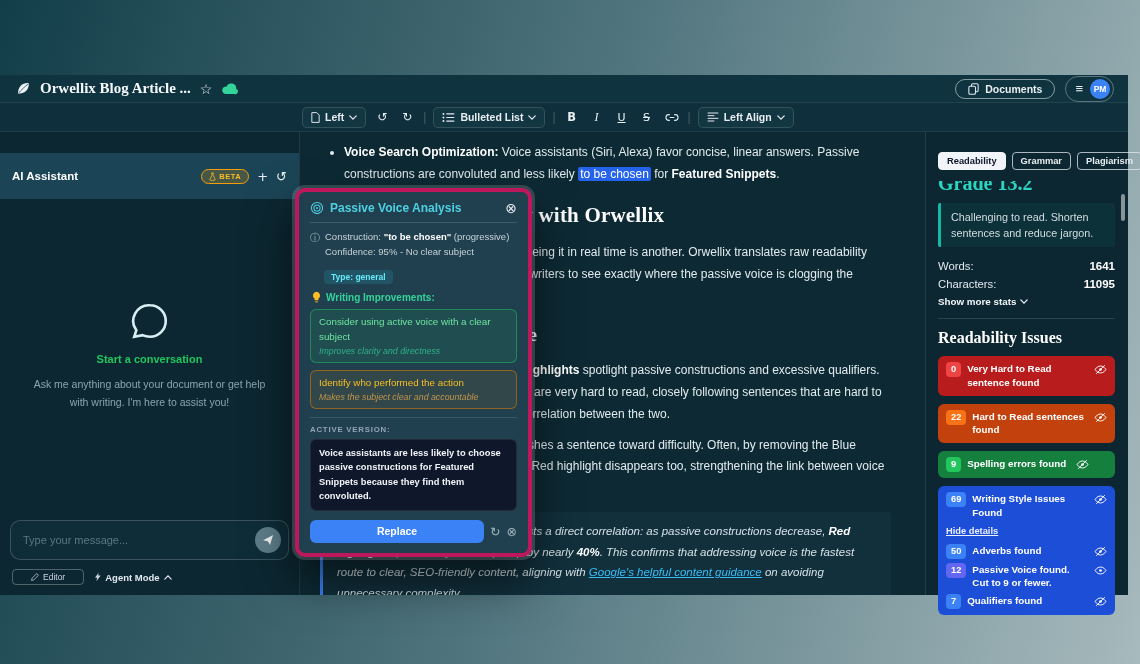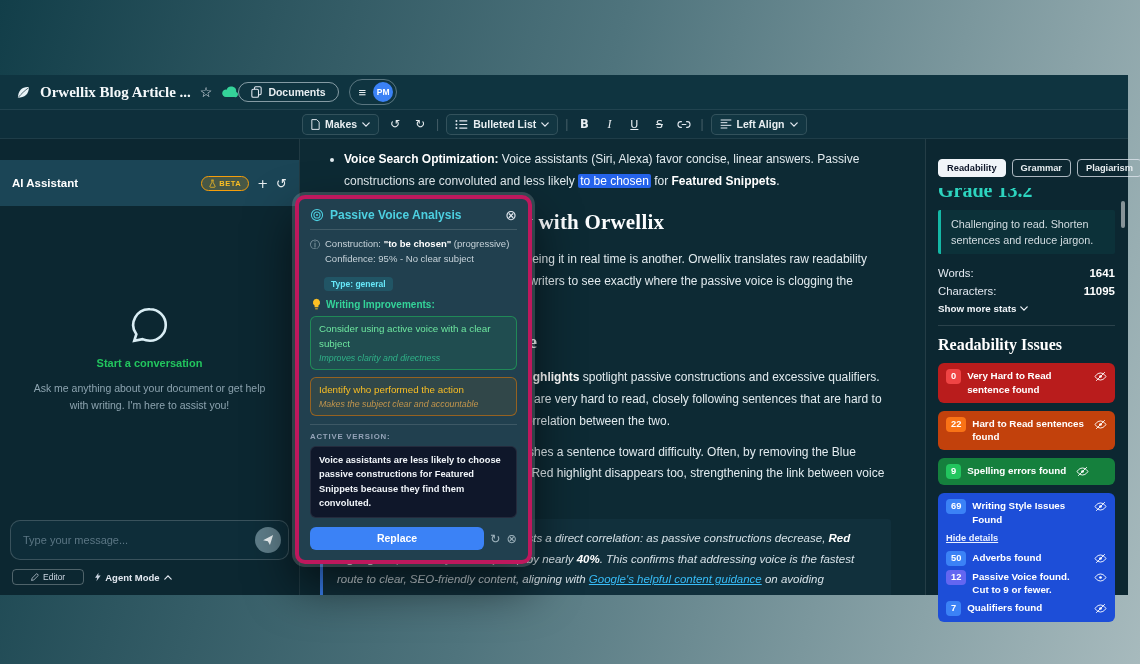--- a/index.html
+++ b/index.html
@@ -3,22 +3,22 @@
 <meta charset="utf-8">
 <style>
   * { margin:0; padding:0; box-sizing:border-box; }
   html,body { width:1140px; height:664px; overflow:hidden; font-family:"Liberation Sans",sans-serif; }
   .desktop { position:relative; width:1140px; height:664px;
     background:linear-gradient(105deg,#123e49 0%,#4f747d 48%,#a7babd 100%); }
   .app { position:absolute; left:0; top:75px; width:1128px; height:520px;
     background:#0d2a34; display:flex; flex-direction:column; color:#e7eef1; }
 
   
-  .app-header { height:35px; background:#0f3440; border-bottom:1px solid rgba(255,255,255,.08);
-    display:flex; align-items:center; justify-content:flex-start; padding:0 14px 0 16px; flex-shrink:0; }
+  .app-header { height:28px; background:#0f3440; border-bottom:1px solid rgba(255,255,255,.08);
+    display:flex; align-items:center; justify-content:space-between; padding:0 14px 0 16px; flex-shrink:0; }
   .hleft { display:flex; align-items:center; gap:9px; }
   .doc-title { font-family:"Liberation Serif",serif; font-weight:700; font-size:15px; color:#f4f8fa; }
   .star-ic { color:#e2e8f0; font-size:14px; cursor:pointer; }
   .hright { display:flex; align-items:center; gap:10px; }
   .docs-btn { display:flex; align-items:center; gap:6px; background:transparent; color:#e8eef1;
     border:1px solid rgba(230,240,245,.55); border-radius:12px; padding:3px 12px; font-size:10.5px; font-weight:700; cursor:pointer; }
   .user-pill { display:flex; align-items:center; gap:7px; border:1px solid rgba(230,240,245,.35);
     border-radius:14px; padding:2px 3px 2px 9px; cursor:pointer; }
   .burger { font-size:13px; color:#e8eef1; line-height:1; }
   .avatar { width:20px; height:20px; border-radius:50%; background:#3b82f6; color:#fff;
@@ -182,21 +182,21 @@
       </div>
     </header>
 
     <div class="toolbar">
       <button class="tbtn">
         <span>
             <svg width="9" height="11" viewBox="0 0 14 18">
               <path d="M1 1h8l4 4v12H1z" fill="none" stroke="#e2e8f0" stroke-width="1.6"></path>
             </svg>
           </span>
-        <span>Makes</span>
+        <span>Left</span>
         <span>
             <svg width="8" height="5" viewBox="0 0 10 6">
               <path d="M1 1l4 4 4-4" fill="none" stroke="#e2e8f0" stroke-width="1.6" stroke-linecap="round"></path>
             </svg>
           </span>
       </button>
       <button class="ibtn">↺</button>
       <button class="ibtn">↻</button>
       <span class="tsep">|</span>
       <button class="tbtn">

